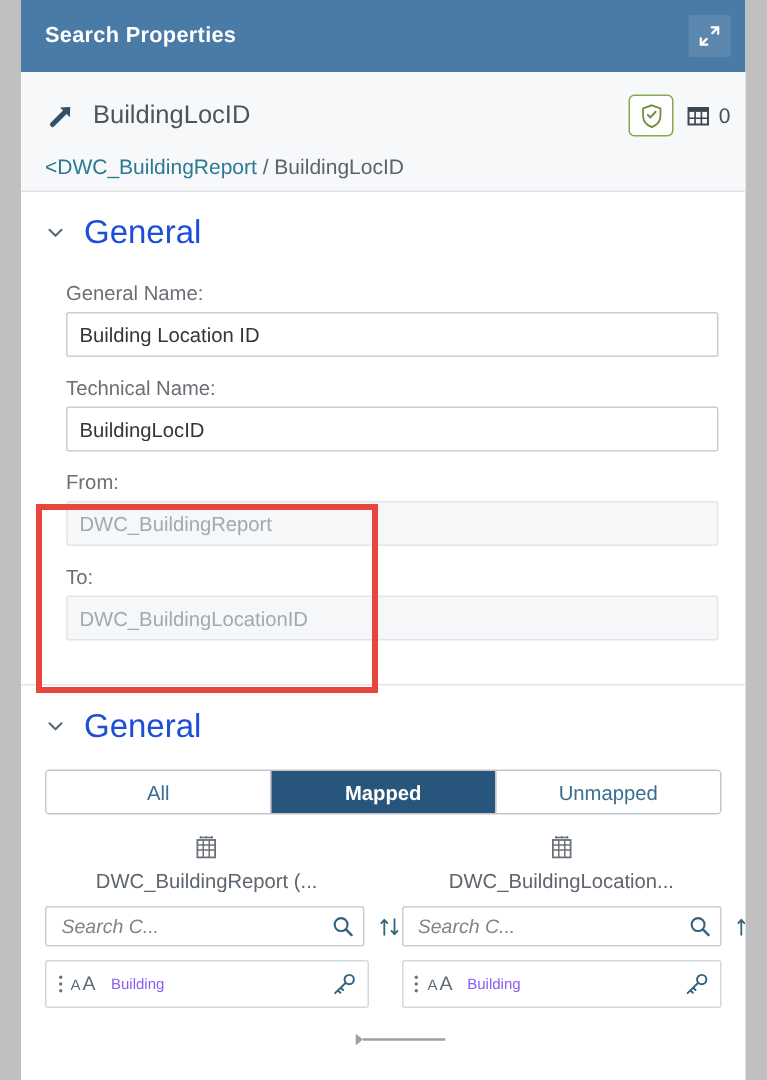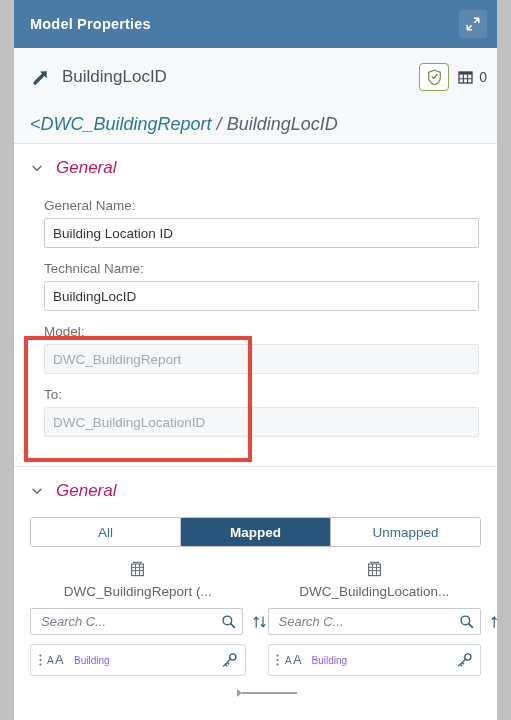--- a/index.html
+++ b/index.html
@@ -67,46 +67,44 @@
     width: 30px; height: 28px;
     border: 1px solid #86a94e;
     border-radius: 4px;
     background: #fff;
     display: flex; align-items: center; justify-content: center;
     cursor: pointer;
   }
   .grid-count { display: flex; align-items: center; gap: 6px; }
   .grid-count .cnt { font-size: 14px; color: #44505c; }
   .breadcrumb {
-    margin-top: 20px;
-    font-size: 18px;
+    margin-top: 9px;
+    font-size: 14px;
     color: #3f4a54;
     white-space: nowrap;
-    font-style: italic;
   }
   .breadcrumb a {
     color: #2a7a94;
     text-decoration: none;
     cursor: pointer;
   }
   .breadcrumb .sep { color: #58636d; }
 
   
   .section { padding: 0; }
   .section-head {
     display: flex; align-items: center;
     gap: 12px;
     padding: 14px 16px 6px 16px;
     cursor: pointer;
   }
   .section-head .chev { color: #5a6872; display:flex; }
   .section-title {
-    font-size: 17px;
-    color: #be185d;
-    font-style: italic;
+    font-size: 22px;
+    color: #1d4ed8;
   }
   .divider { height: 1px; background: #e2e4e7; width: 100%; }
 
   .form { padding: 14px 18px 16px 30px; }
   .field-label {
     font-size: 13.5px;
     color: #6a7076;
     margin-bottom: 5px;
   }
   .field-input {
@@ -228,21 +226,21 @@
     width: 60px; height: 10px;
     pointer-events: none;
   }
 </style>
 </head>
 <body>
 
 <div id="app">
 
   <div class="titlebar">
-    <div class="titlebar-text">Model Properties</div>
+    <div class="titlebar-text">Search Properties</div>
     <div class="expand-btn" title="Expand">
       <svg width="16" height="16" viewBox="0 0 16 16" aria-hidden="true">
         <path d="M9.5 2.2h4.3v4.3M13.8 2.2L9.9 6.1M6.5 13.8H2.2V9.5M2.2 13.8l3.9-3.9" fill="none" stroke="#ffffff" stroke-width="1.5" stroke-linecap="round" stroke-linejoin="round"></path>
       </svg>
     </div>
   </div>
 
   <div class="objheader">
     <div class="objheader-top">
       <div class="obj-icon">
@@ -288,21 +286,21 @@
       <span class="section-title">General</span>
     </div>
 
     <div class="form">
       <div class="field-label">General Name:</div>
       <input class="field-input" type="text" value="Building Location ID" style="">
 
       <div class="field-label">Technical Name:</div>
       <input class="field-input" type="text" value="BuildingLocID" style="">
 
-      <div class="field-label">Model:</div>
+      <div class="field-label">From:</div>
       <input class="field-input readonly" type="text" readonly="" value="DWC_BuildingReport" style="">
 
       <div class="field-label">To:</div>
       <input class="field-input readonly" type="text" readonly="" value="DWC_BuildingLocationID" style="">
     </div>
   </div>
 
   <div class="divider"></div>
 
   <div class="section">

